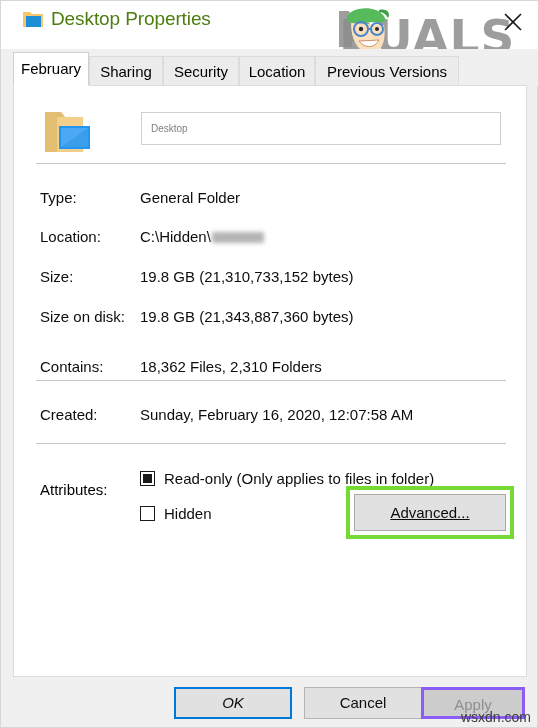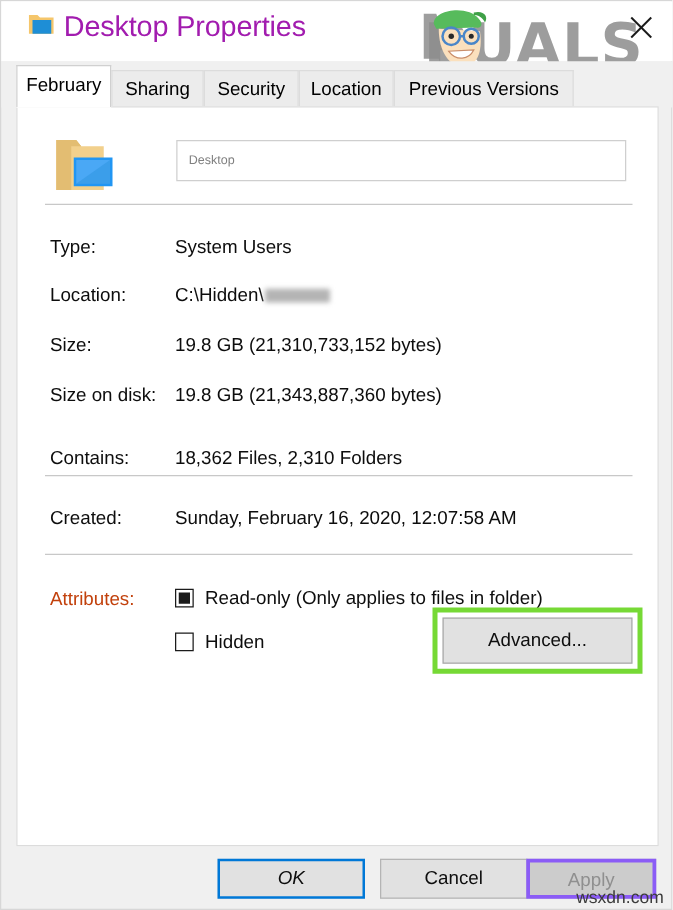--- a/index.html
+++ b/index.html
@@ -36,22 +36,22 @@
     background: #ffffff;
   }
   .title-icon {
     position: absolute;
     left: 22px; top: 9px;
     width: 20px; height: 18px;
   }
   .title-text {
     position: absolute;
     left: 50px; top: 7px;
-    font-size: 23px;
-    color: #a21caf;
+    font-size: 19px;
+    color: #4d7c0f;
     letter-spacing: -0.1px;
     white-space: nowrap;
   }
   .close-btn {
     position: absolute;
     right: 8px; top: 4px;
     width: 36px; height: 32px;
     cursor: default;
   }
   .close-btn svg { position: absolute; left: 9px; top: 8px; }
@@ -176,23 +176,23 @@
     vertical-align: middle;
     margin-left: 1px;
     margin-bottom: 2px;
     border-radius: 1px;
     filter: blur(2px);
   }
 
   
   .attr-label {
     position: absolute;
-    left: 26px; top: 385px;
-    font-size: 15px;
-    color: #c2410c;
+    left: 26px; top: 395px;
+    font-size: 15px;
+    color: #000000;
     text-align: center;
   }
   .checkrow {
     position: absolute;
     left: 126px;
     height: 20px;
   }
   .cbox {
     position: absolute;
     left: 0; top: 1px;
@@ -231,20 +231,21 @@
     width: 152px; height: 37px;
     box-sizing: border-box;
     background: #e1e1e1;
     border: 1px solid #a9a9a9;
     font-size: 15px;
     color: #0d0d0d;
     line-height: 35px;
     text-align: center;
     cursor: default;
     font-family: "Liberation Sans", sans-serif;
+    text-decoration: underline;
   }
 
   
   .btn {
     position: absolute;
     top: 686px;
     width: 118px;
     height: 32px;
     box-sizing: border-box;
     background: #e1e1e1;
@@ -347,21 +348,21 @@
     </span>
 
     <div class="name-field" placeholder="Desktop">Desktop</div>
 
     <div class="sep" style="top:77px;"></div>
     <div class="sep" style="top:294px;"></div>
     <div class="sep" style="top:357px;"></div>
 
     <div class="prop-row" style="top:103px;">
       <span class="prop-label">Type:</span>
-      <span class="prop-value">System Users</span>
+      <span class="prop-value">General Folder</span>
     </div>
 
     <div class="prop-row" style="top:142px;">
       <span class="prop-label">Location:</span>
       <span class="prop-value"><span>C:\Hidden\</span><span class="redacted"></span></span>
     </div>
 
     <div class="prop-row" style="top:182px;">
       <span class="prop-label">Size:</span>
       <span class="prop-value">19.8 GB (21,310,733,152 bytes)</span>

